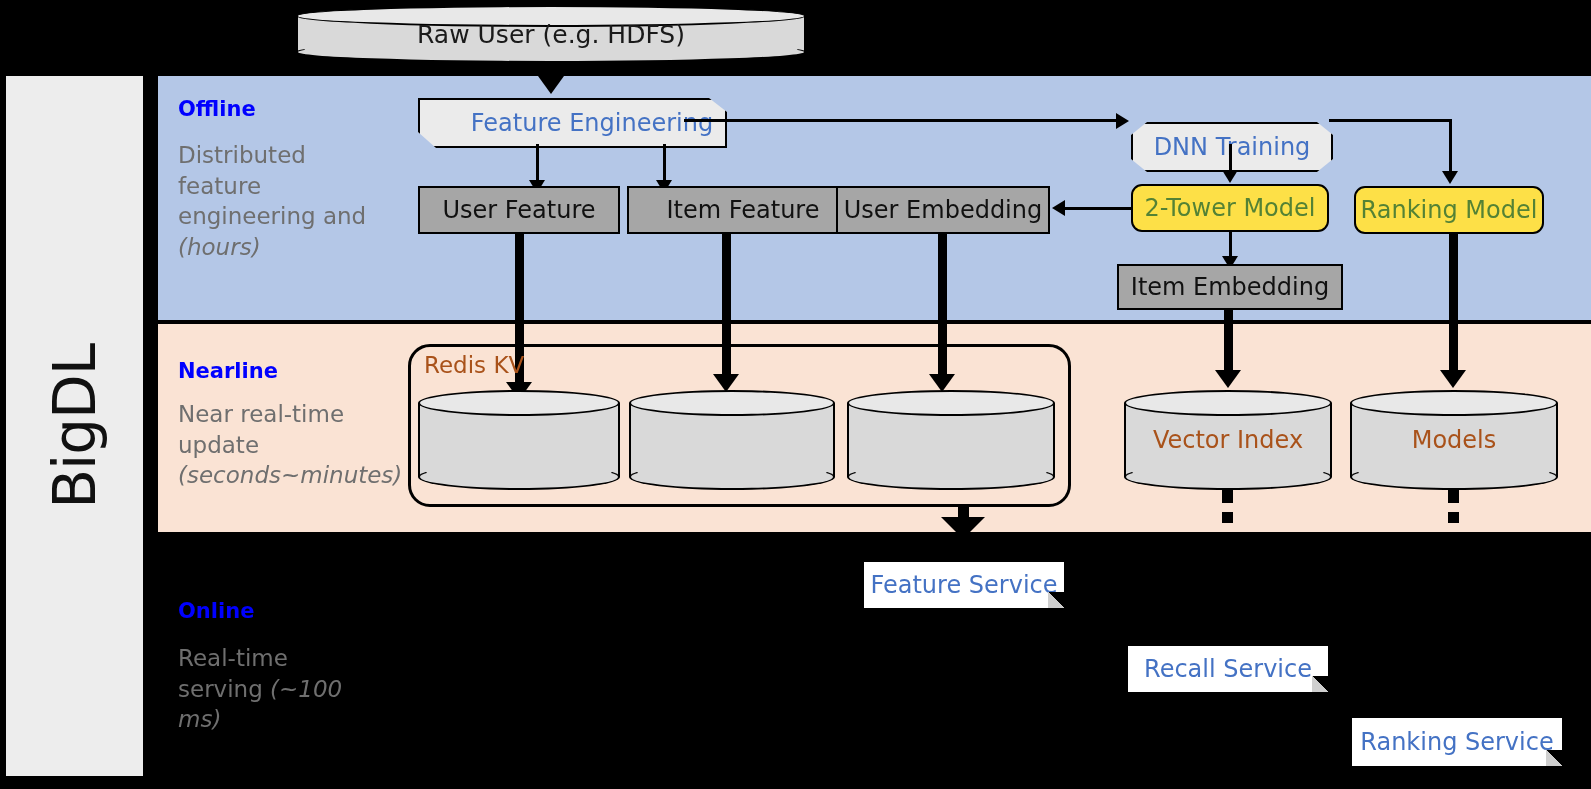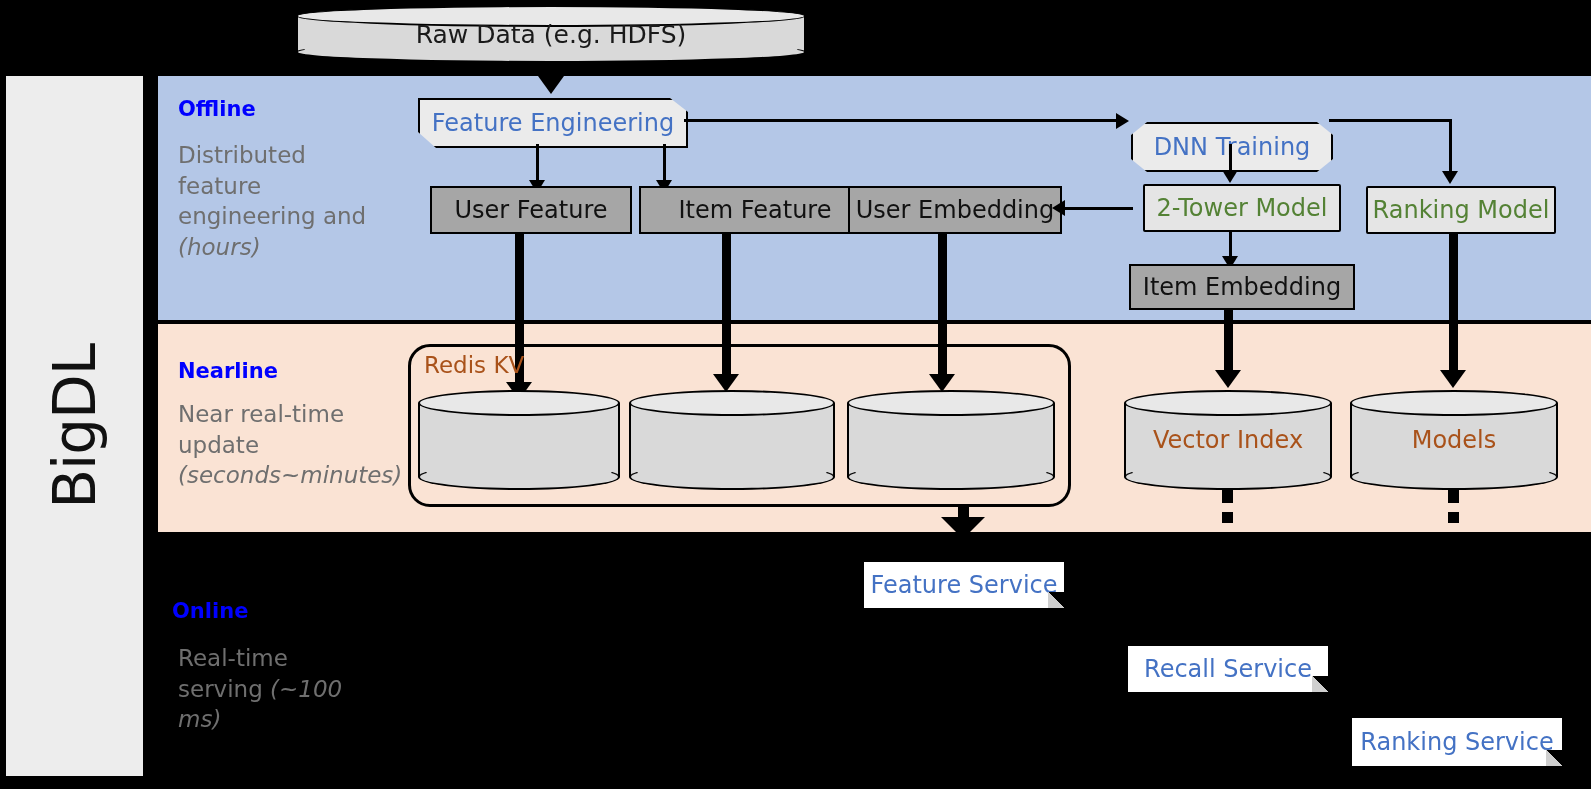--- a/index.html
+++ b/index.html
@@ -25,32 +25,32 @@
   .cap-title{position:absolute;color:#0000ff;font-size:21px;font-weight:600;
      font-family:"DejaVu Sans",sans-serif;white-space:nowrap;}
   .cap-body{position:absolute;color:#6f6f6f;font-size:23px;line-height:1.33;
      font-family:"DejaVu Sans",sans-serif;}
   .cap-body i{font-style:italic;}
 
   #cap-offline-title{left:178px;top:97px;}
   #cap-offline-body{left:178px;top:140px;width:200px;}
   #cap-nearline-title{left:178px;top:359px;}
   #cap-nearline-body{left:178px;top:399px;width:235px;}
-  #cap-online-title{left:172px;top:599px;}
+  #cap-online-title{left:178px;top:599px;}
   #cap-online-body{left:178px;top:643px;width:200px;}
 
   
   .node{position:absolute;box-sizing:border-box;display:flex;
-        align-items:center;justify-content:center;text-align:center;margin-left:12px;}
+        align-items:center;justify-content:center;text-align:center;}
 
   .gray-box{background:#a6a6a6;border:2px solid #000;color:#111;font-size:24px;
             font-family:"DejaVu Sans",sans-serif;}
 
-  .proc-box{background:#e5e5e5;border:2.5px solid #000;font-size:24px;
-            font-family:"DejaVu Sans",sans-serif;border-radius:2px;}
+  .proc-box{background:#fde047;border:2.5px solid #000;font-size:24px;
+            font-family:"DejaVu Sans",sans-serif;border-radius:11px;}
   .proc-green{color:#548235;}
 
   
   .flag-box{position:absolute;background:#ebebeb;border:2.5px solid #000;
             font-size:24px;color:#4472c4;display:flex;align-items:center;
             justify-content:center;font-family:"DejaVu Sans",sans-serif;}
   .flag-fe{clip-path:polygon(0 0,calc(100% - 18px) 0,100% 14px,100% 100%,18px 100%,0 calc(100% - 16px));}
   .flag-dnn{clip-path:polygon(16px 0,calc(100% - 16px) 0,100% 13px,100% calc(100% - 13px),
             calc(100% - 16px) 100%,16px 100%,0 calc(100% - 13px),0 13px);margin-top:24px;}
 
@@ -127,27 +127,27 @@
   <div class="cap-title" id="cap-nearline-title">Nearline</div>
   <div class="cap-body" id="cap-nearline-body"><span>Near real-time update </span><i>(seconds~minutes)</i></div>
 
   <div class="cap-title" id="cap-online-title">Online</div>
   <div class="cap-body" id="cap-online-body"><span>Real-time serving </span><i>(~100 ms)</i></div>
 
   <div class="cyl" id="rawdata">
     <div class="body"></div>
     <div class="bot"></div>
     <div class="top"></div>
-    <div class="lbl">Raw Data (e.g. HDFS)</div>
+    <div class="lbl">Raw User (e.g. HDFS)</div>
   </div>
 
   <div class="ln thin-v" style="left:549px;top:63px;height:22px;"></div>
   <div class="arr-dn-big" style="left:538px;top:76px;"></div>
 
-  <div class="flag-box flag-fe" id="fe-box" style="left:418px;top:98px;width:266px;height:46px;">
+  <div class="flag-box flag-fe" id="fe-box" style="left:418px;top:98px;width:266px;height:46px;padding-left:39px;">
     <span>Feature Engineering</span>
   </div>
 
   <div class="flag-box flag-dnn" id="dnn-box" style="left:1131px;top:98px;width:198px;height:46px;">
     <span>DNN Training</span>
   </div>
 
   <div class="ln thin-h" style="left:684px;top:119px;width:432px;"></div>
   <div class="arr-rt" style="left:1116px;top:113px;"></div>
 

